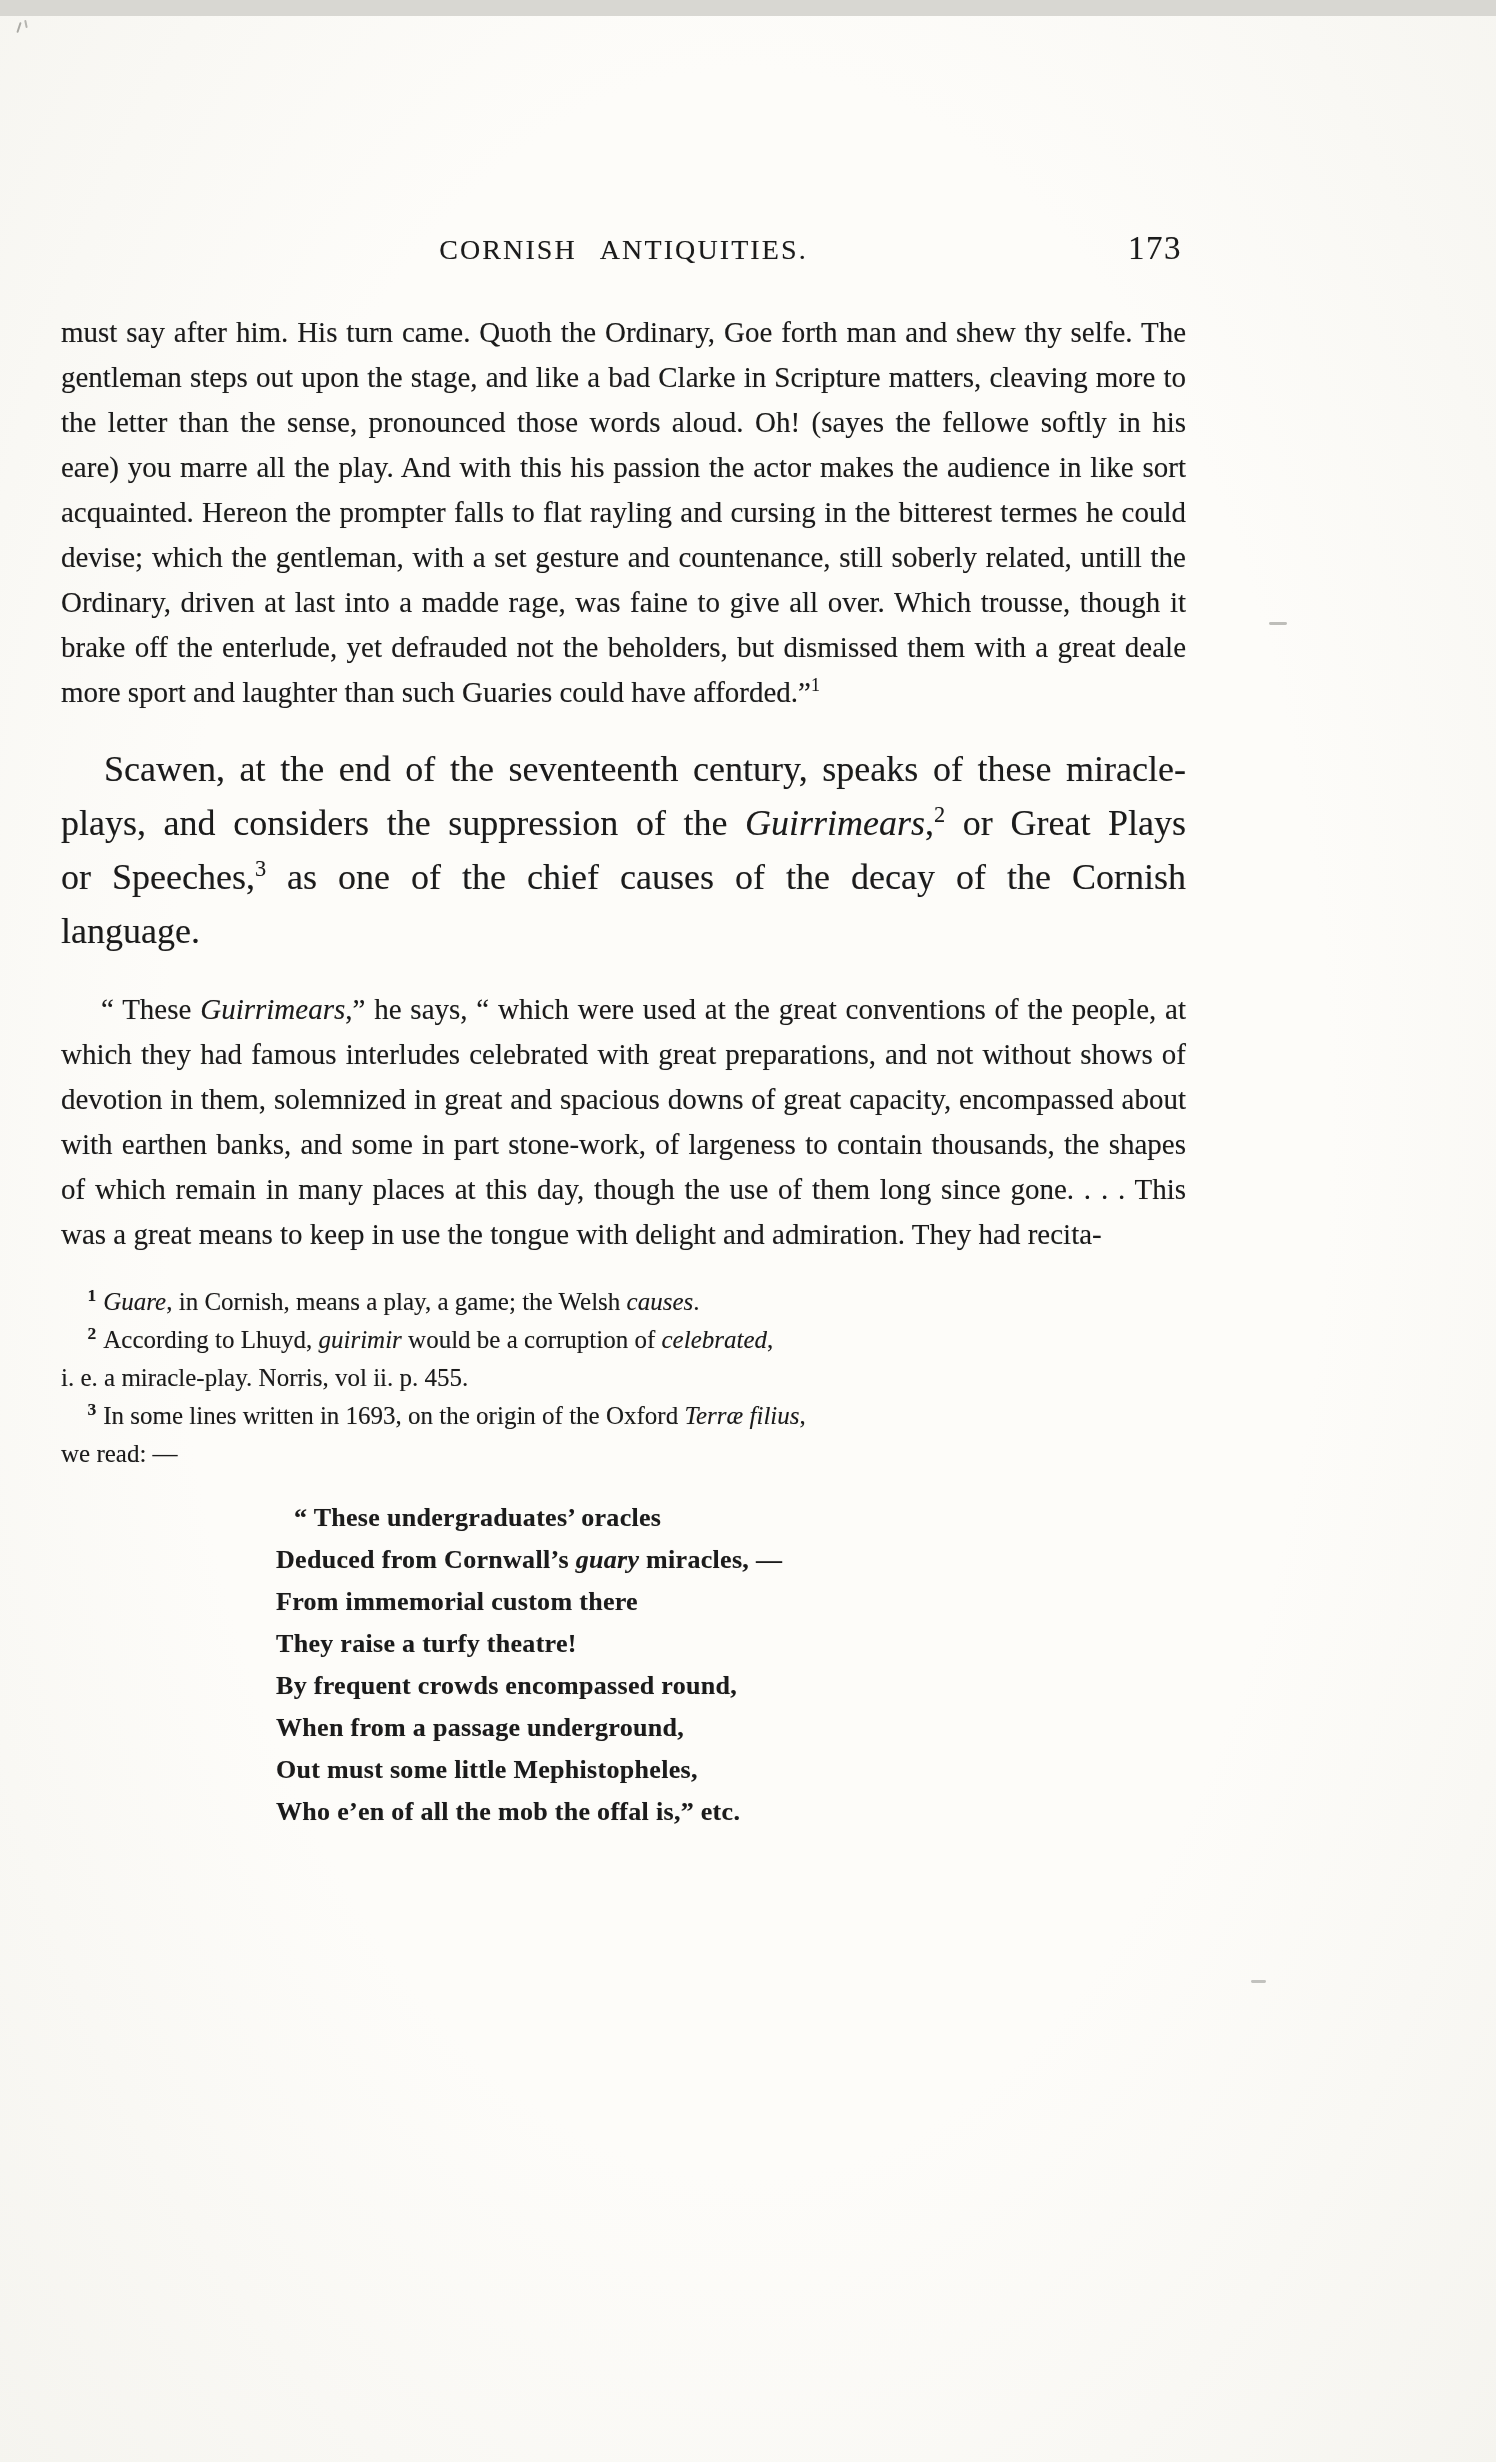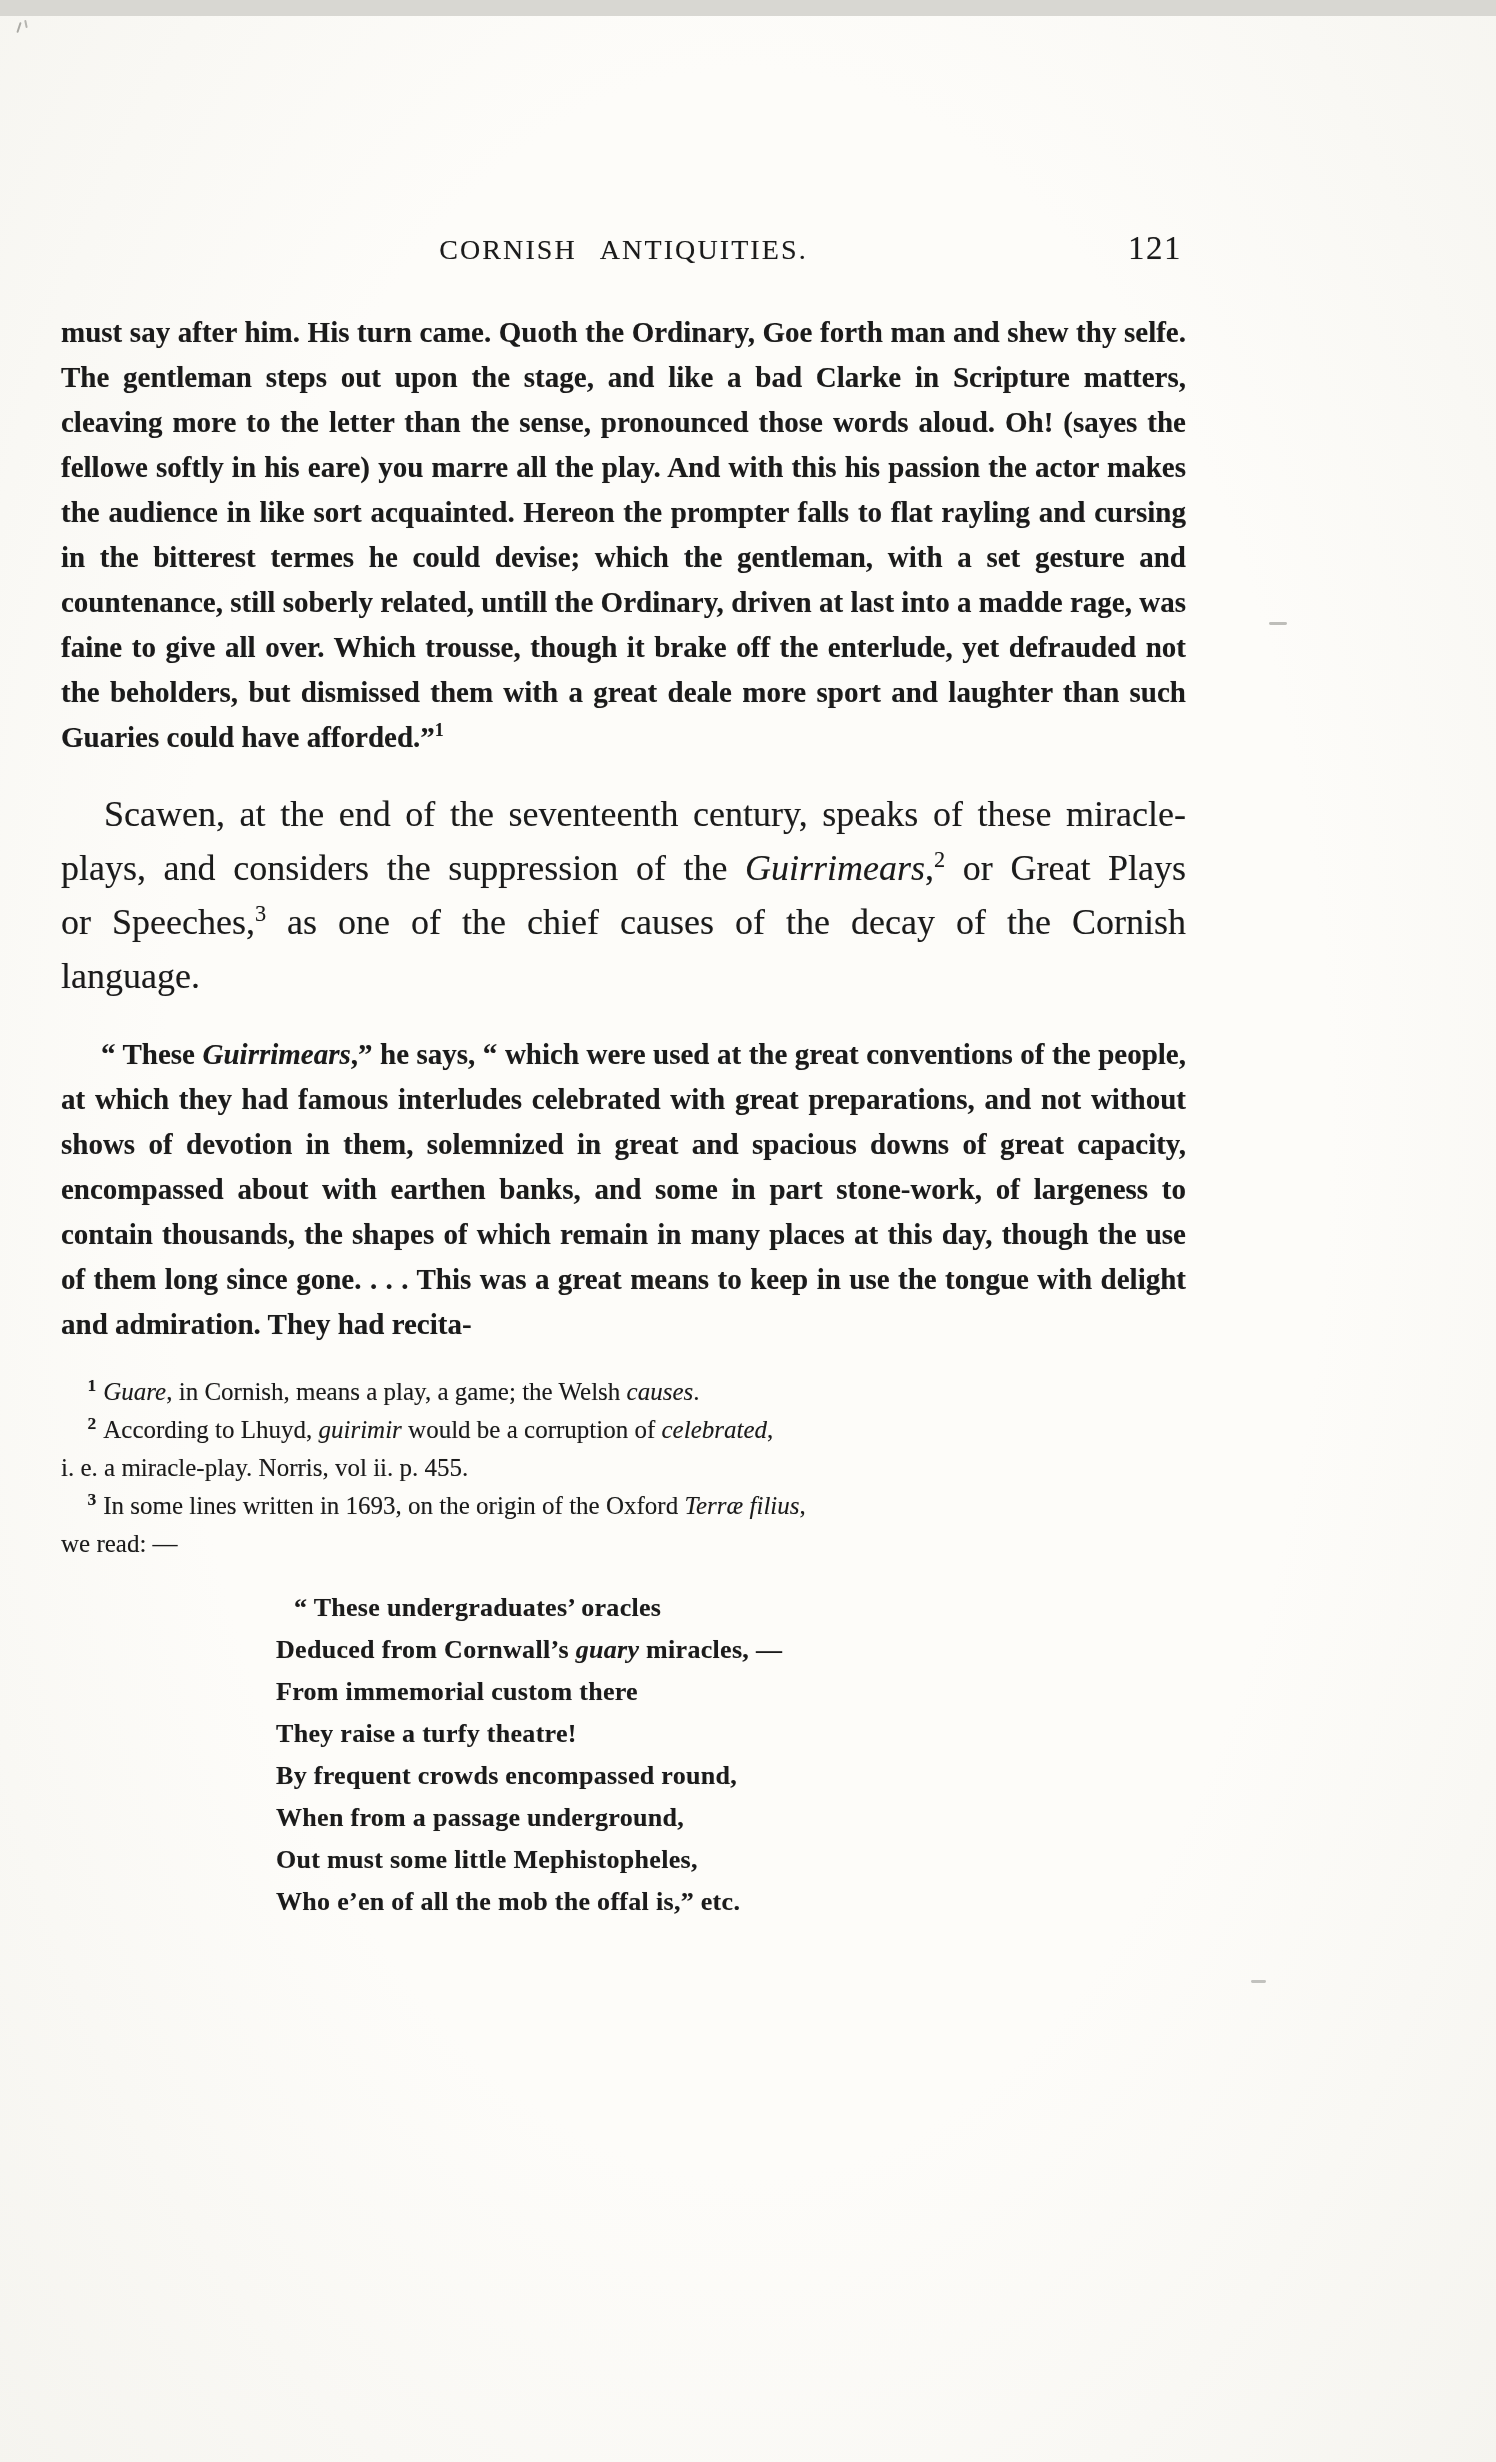--- a/index.html
+++ b/index.html
@@ -51,21 +51,20 @@
   }
 
   p { margin: 0; }
   sup { font-size: 62%; line-height: 0; vertical-align: super; }
   i  { font-style: italic; }
 
   .body-text {
     font-size: 29px;
     line-height: 45px;
     text-align: justify;
-    font-weight: bold;
   }
   .indent { text-indent: 40px; }
 
   .lead-text {
     margin-top: 26.5px;
     margin-bottom: 29px;
     font-size: 36px;
     line-height: 54px;
     text-align: justify;
     word-spacing: 4.9px;
@@ -101,21 +100,21 @@
 
   <div class="artifact a1"></div>
   <div class="artifact a2"></div>
   <div class="artifact a3"></div>
   <div class="artifact a4"></div>
 
   <div class="content">
 
     <div class="running-head">
       <span class="head-title">CORNISH ANTIQUITIES.</span>
-      <span class="page-number">121</span>
+      <span class="page-number">173</span>
     </div>
 
     <p class="body-text">must say after him.  His turn came.  Quoth the Ordinary, Goe forth man and shew thy selfe.  The gentleman steps out upon the stage, and like a bad Clarke in Scripture matters, cleaving more to the letter than the sense, pronounced those words aloud. Oh! (sayes the fellowe softly in his eare) you marre all the play.  And with this his passion the actor makes the audience in like sort acquainted.  Hereon the prompter falls to flat rayling and cursing in the bitterest termes he could devise; which the gentleman, with a set gesture and countenance, still soberly related, untill the Ordinary, driven at last into a madde rage, was faine to give all over.  Which trousse, though it brake off the enterlude, yet defrauded not the beholders, but dismissed them with a great deale more sport and laughter than such Guaries could have afforded.”<sup>1</sup></p>
 
     <p class="lead-text">Scawen, at the end of the seventeenth century, speaks of these miracle-plays, and considers the suppression of the <i>Guirrimears</i>,<sup>2</sup> or Great Plays or Speeches,<sup>3</sup> as one of the chief causes of the decay of the Cornish language.</p>
 
     <p class="body-text indent">“ These <i>Guirrimears</i>,” he says, “ which were used at the great conventions of the people, at which they had famous interludes celebrated with great preparations, and not without shows of devotion in them, solemnized in great and spacious downs of great capacity, encompassed about with earthen banks, and some in part stone-work, of largeness to contain thousands, the shapes of which remain in many places at this day, though the use of them long since gone. . . . This was a great means to keep in use the tongue with delight and admiration.  They had recita-</p>
 
     <div class="footnotes">
       <p class="footnote"><sup class="fn-marker">1</sup><span><i>Guare</i>, in Cornish, means a play, a game; the Welsh <i>causes</i>.</span></p>

